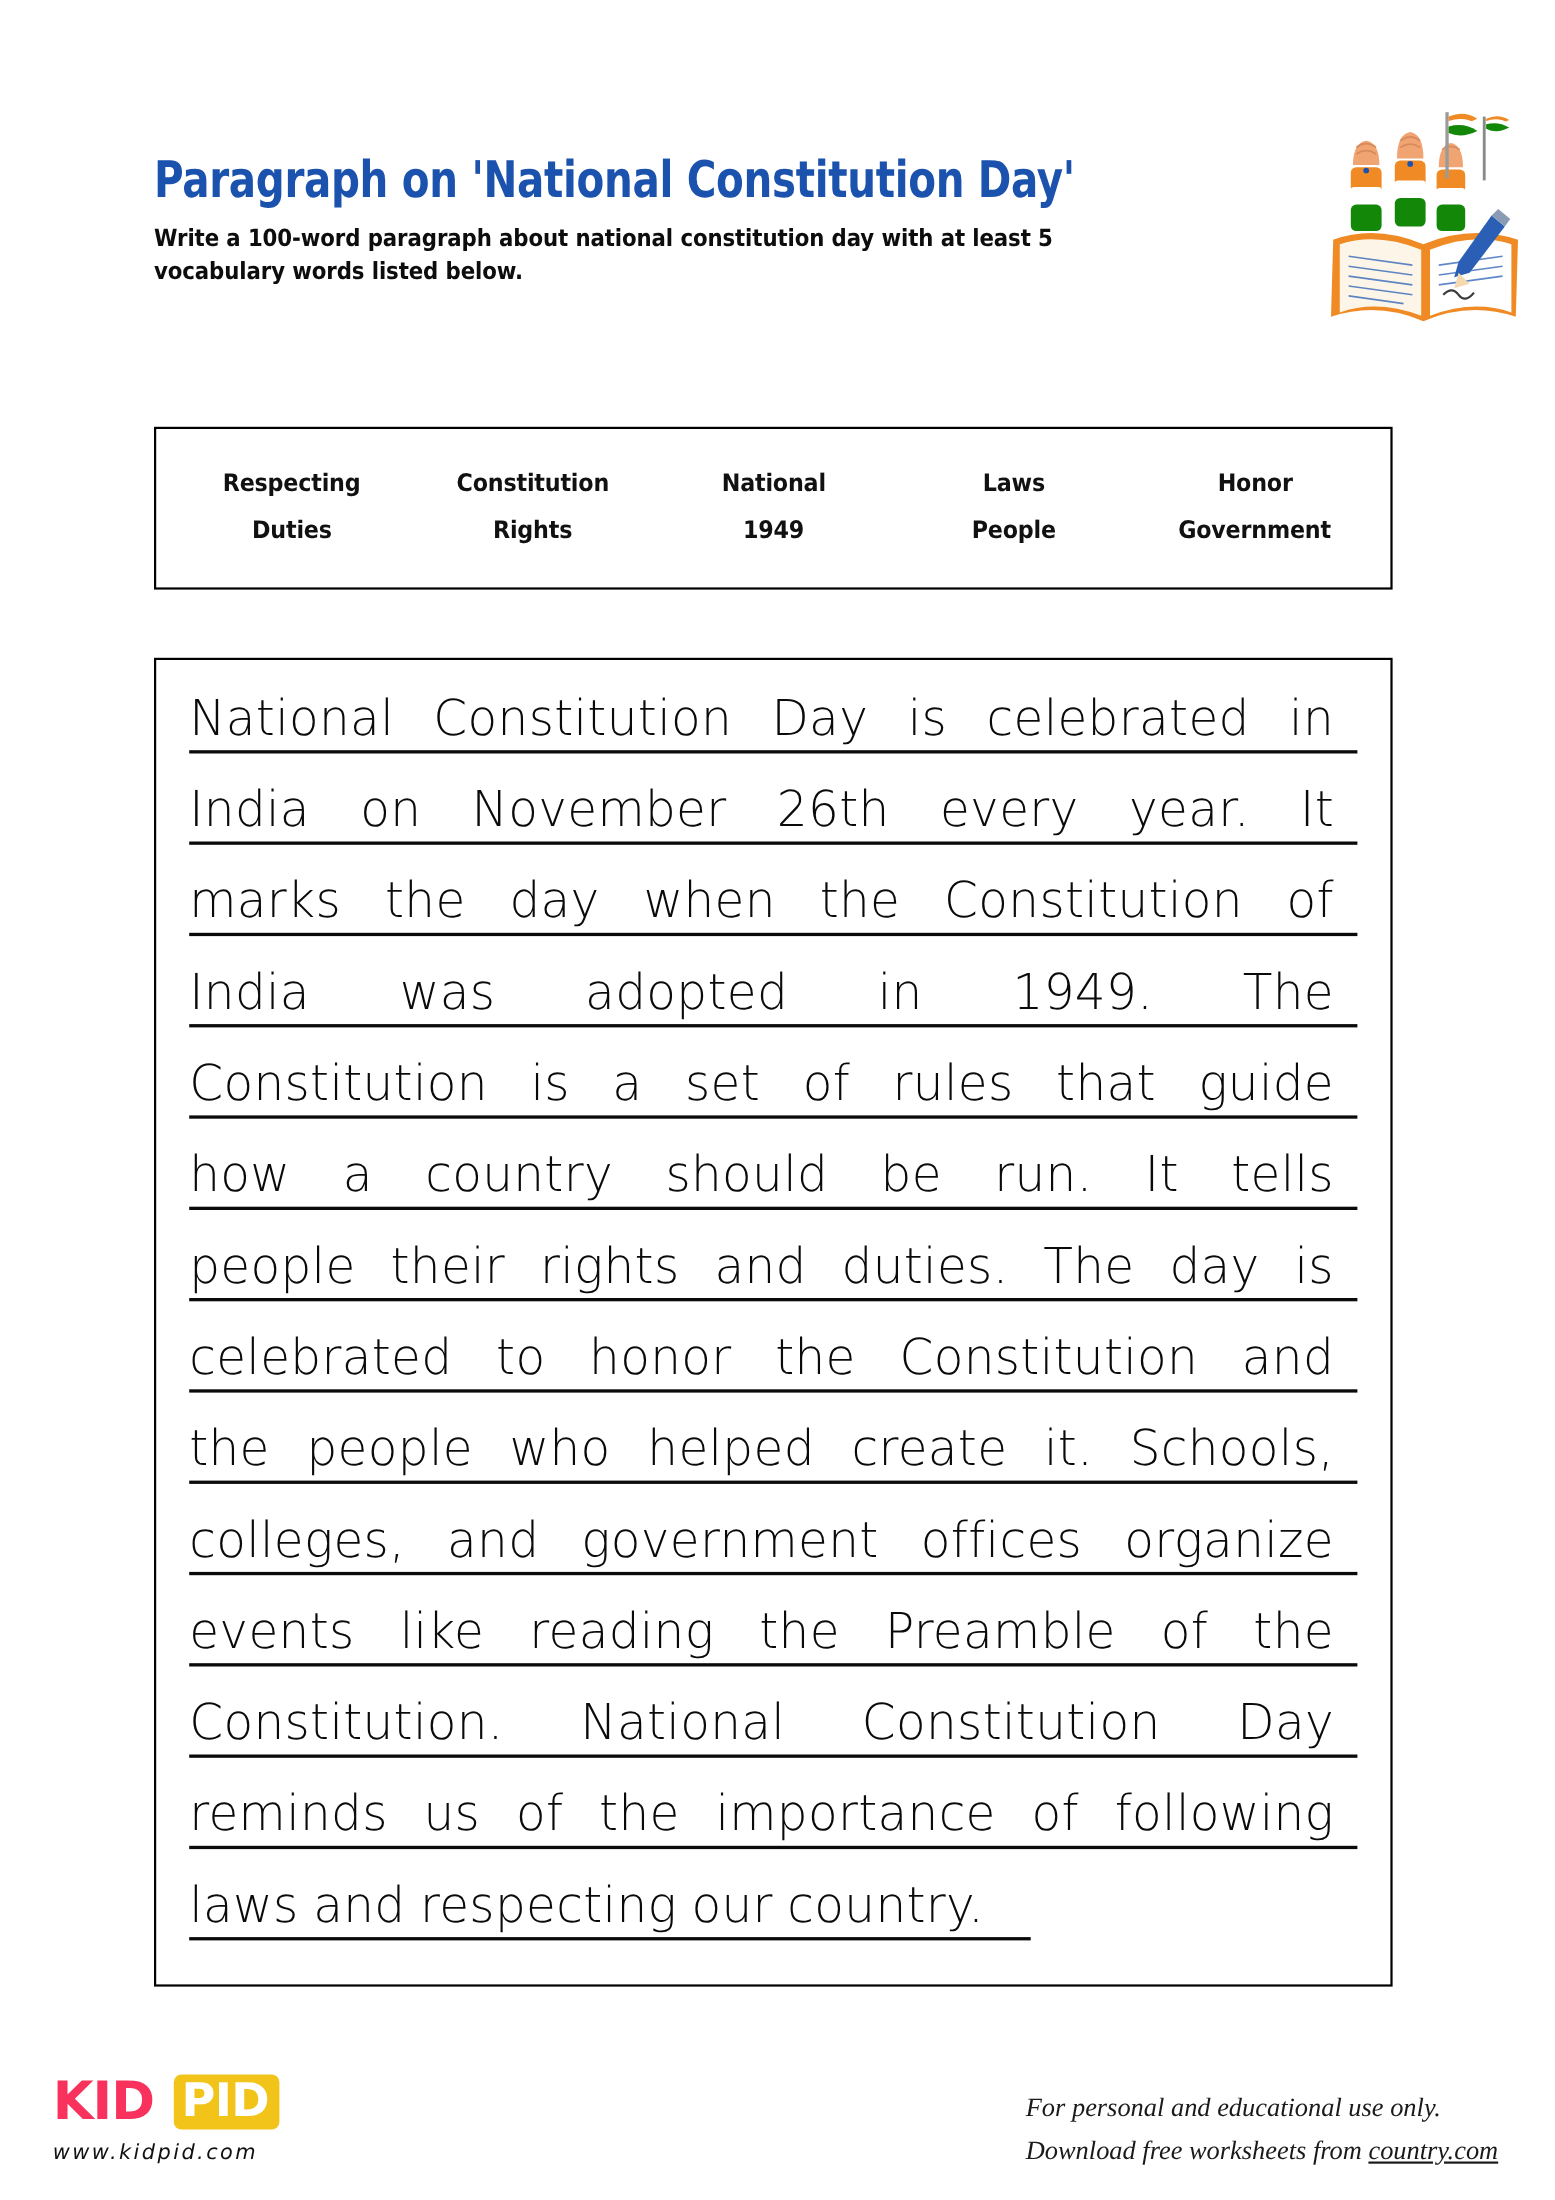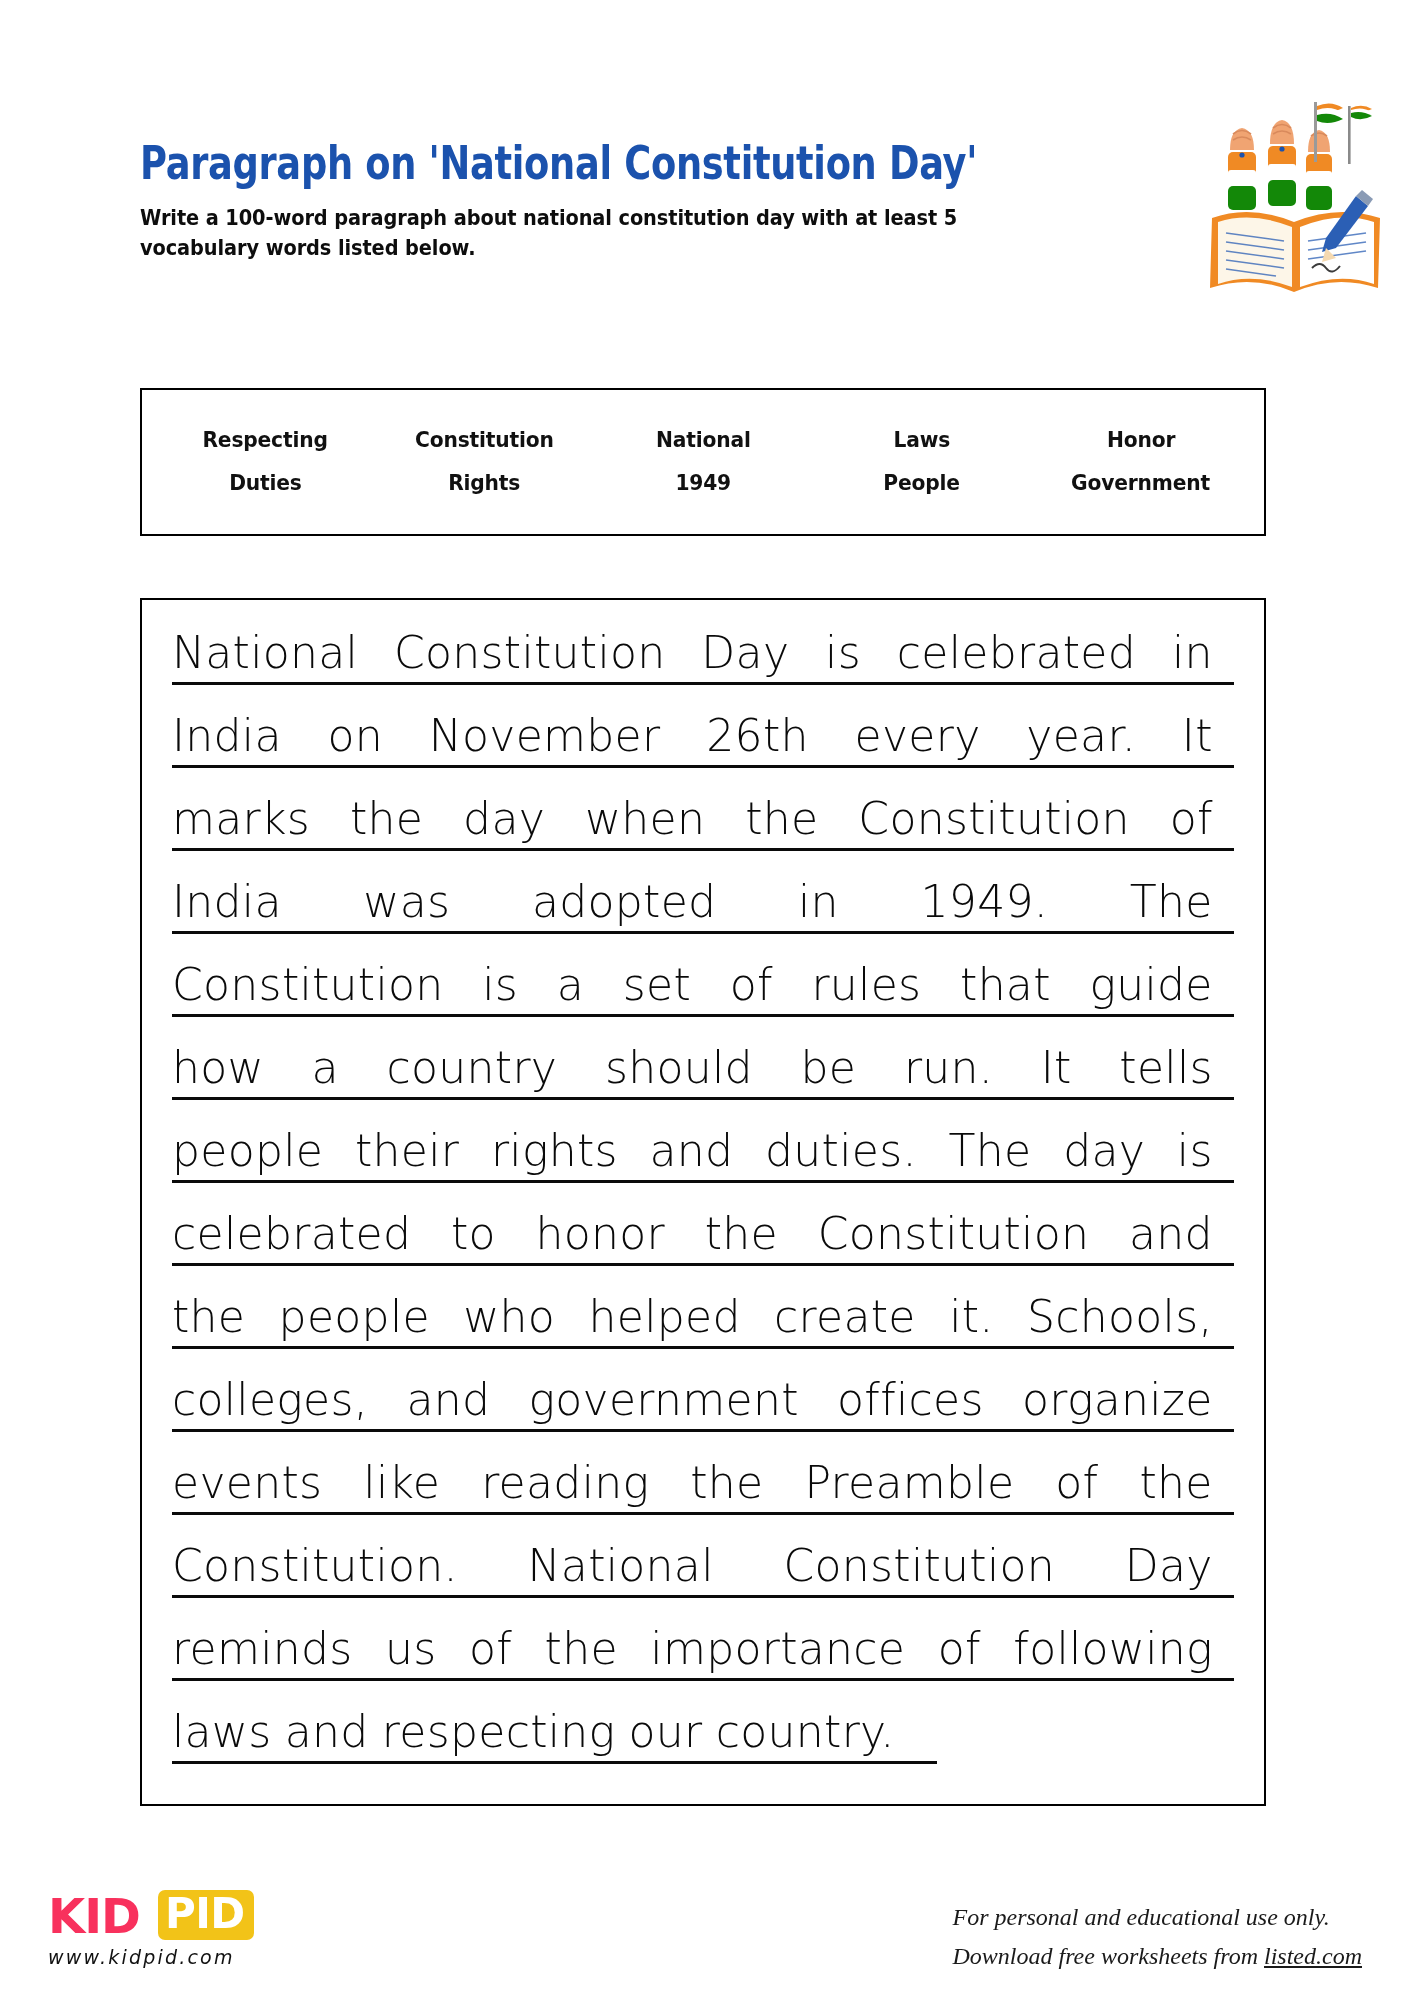--- a/index.html
+++ b/index.html
@@ -137,21 +137,21 @@
 
   
   .footer-logo {
     position: absolute;
     left: 48px;
     top: 1886px;
     width: 330px;
   }
   .logo-mark {
     display: flex;
-    align-items: flex-end;
+    align-items: flex-start;
     height: 54px;
   }
   .logo-kid {
     font-family: "DejaVu Sans", sans-serif;
     font-weight: 700;
     font-size: 48px;
     color: #f8315d;
     letter-spacing: -1px;
     line-height: 1;
   }
@@ -461,17 +461,17 @@
       <span class="logo-pid-wrap">
         <span class="logo-pid">PID</span>
       </span>
     </div>
     <div class="logo-url">www.kidpid.com</div>
   </div>
 
   <div class="footer-note">
     <div>For personal and educational use only.</div>
     <div>
-      <span>Download free worksheets from </span><span class="link">listed.com</span>
+      <span>Download free worksheets from </span><span class="link">country.com</span>
     </div>
   </div>
 
 </div>
 
 </body></html>

